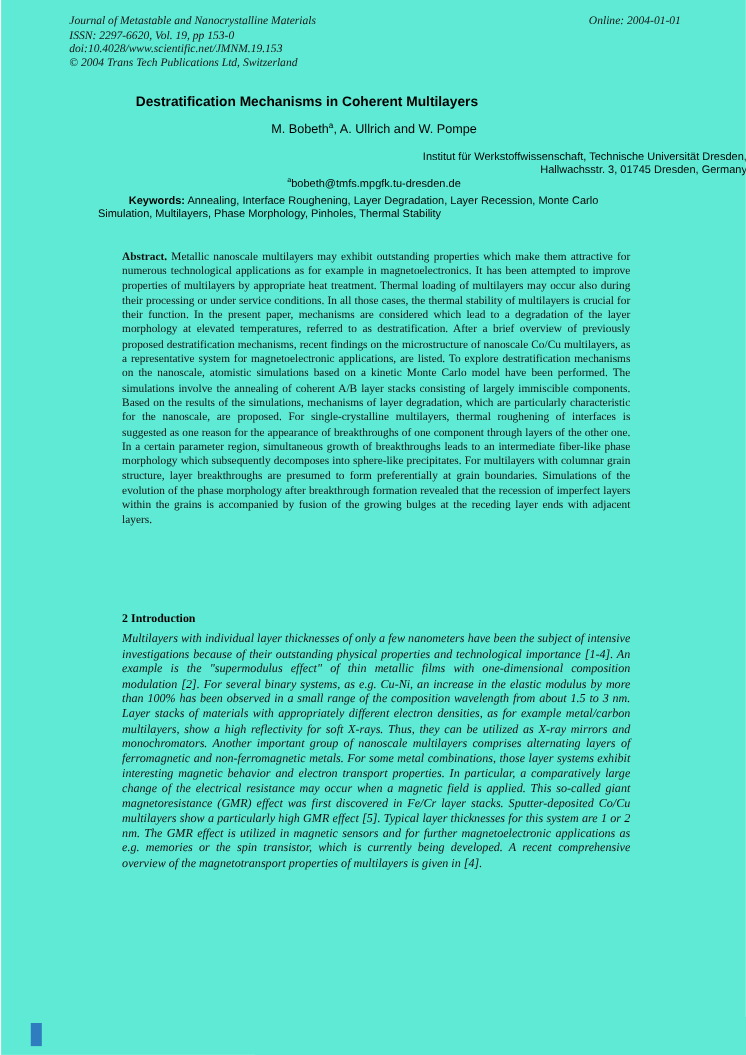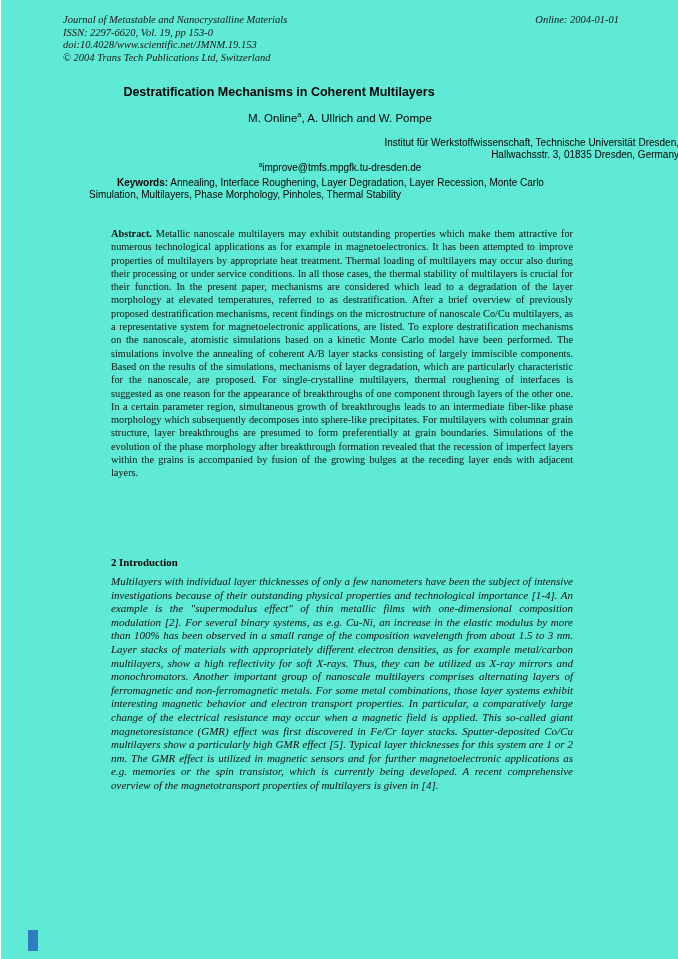--- a/index.html
+++ b/index.html
@@ -101,28 +101,28 @@
       <span>Journal of Metastable and Nanocrystalline Materials</span>
       <span>Online: 2004-01-01</span>
     </div>
     <div>ISSN: 2297-6620, Vol. 19, pp 153-0</div>
     <div>doi:10.4028/www.scientific.net/JMNM.19.153</div>
     <div>© 2004 Trans Tech Publications Ltd, Switzerland</div>
   </div>
 
   <div class="paper-title">Destratification Mechanisms in Coherent Multilayers</div>
 
-  <div class="authors"><span>M. Online</span><sup>a</sup><span>, A. Ullrich and W. Pompe</span></div>
+  <div class="authors"><span>M. Bobeth</span><sup>a</sup><span>, A. Ullrich and W. Pompe</span></div>
 
   <div class="affiliation">
     <div>Institut für Werkstoffwissenschaft, Technische Universität Dresden,</div>
-    <div>Hallwachsstr. 3, 01835 Dresden, Germany</div>
+    <div>Hallwachsstr. 3, 01745 Dresden, Germany</div>
   </div>
 
-  <div class="email-line"><sup>a</sup><span>improve@tmfs.mpgfk.tu-dresden.de</span></div>
+  <div class="email-line"><sup>a</sup><span>bobeth@tmfs.mpgfk.tu-dresden.de</span></div>
 
   <div class="keywords"><b>Keywords:</b><span> Annealing, Interface Roughening, Layer Degradation, Layer Recession, Monte Carlo Simulation, Multilayers, Phase Morphology, Pinholes, Thermal Stability</span></div>
 
   <div class="abstract"><b>Abstract.</b><span> Metallic nanoscale multilayers may exhibit outstanding properties which make them attractive for numerous technological applications as for example in magnetoelectronics. It has been attempted to improve properties of multilayers by appropriate heat treatment. Thermal loading of multilayers may occur also during their processing or under service conditions. In all those cases, the thermal stability of multilayers is crucial for their function. In the present paper, mechanisms are considered which lead to a degradation of the layer morphology at elevated temperatures, referred to as destratification. After a brief overview of previously proposed destratification mechanisms, recent findings on the microstructure of nanoscale Co/Cu multilayers, as a representative system for magnetoelectronic applications, are listed. To explore destratification mechanisms on the nanoscale, atomistic simulations based on a kinetic Monte Carlo model have been performed. The simulations involve the annealing of coherent A/B layer stacks consisting of largely immiscible components. Based on the results of the simulations, mechanisms of layer degradation, which are particularly characteristic for the nanoscale, are proposed. For single-crystalline multilayers, thermal roughening of interfaces is suggested as one reason for the appearance of breakthroughs of one component through layers of the other one. In a certain parameter region, simultaneous growth of breakthroughs leads to an intermediate fiber-like phase morphology which subsequently decomposes into sphere-like precipitates. For multilayers with columnar grain structure, layer breakthroughs are presumed to form preferentially at grain boundaries. Simulations of the evolution of the phase morphology after breakthrough formation revealed that the recession of imperfect layers within the grains is accompanied by fusion of the growing bulges at the receding layer ends with adjacent layers.</span></div>
 
   <div class="section-heading">2 Introduction</div>
 
   <div class="intro-paragraph">Multilayers with individual layer thicknesses of only a few nanometers have been the subject of intensive investigations because of their outstanding physical properties and technological importance [1-4]. An example is the "supermodulus effect" of thin metallic films with one-dimensional composition modulation [2]. For several binary systems, as e.g. Cu-Ni, an increase in the elastic modulus by more than 100% has been observed in a small range of the composition wavelength from about 1.5 to 3 nm. Layer stacks of materials with appropriately different electron densities, as for example metal/carbon multilayers, show a high reflectivity for soft X-rays. Thus, they can be utilized as X-ray mirrors and monochromators. Another important group of nanoscale multilayers comprises alternating layers of ferromagnetic and non-ferromagnetic metals. For some metal combinations, those layer systems exhibit interesting magnetic behavior and electron transport properties. In particular, a comparatively large change of the electrical resistance may occur when a magnetic field is applied. This so-called giant magnetoresistance (GMR) effect was first discovered in Fe/Cr layer stacks. Sputter-deposited Co/Cu multilayers show a particularly high GMR effect [5]. Typical layer thicknesses for this system are 1 or 2 nm. The GMR effect is utilized in magnetic sensors and for further magnetoelectronic applications as e.g. memories or the spin transistor, which is currently being developed. A recent comprehensive overview of the magnetotransport properties of multilayers is given in [4].</div>
 
   <div class="edge-marker"></div>

